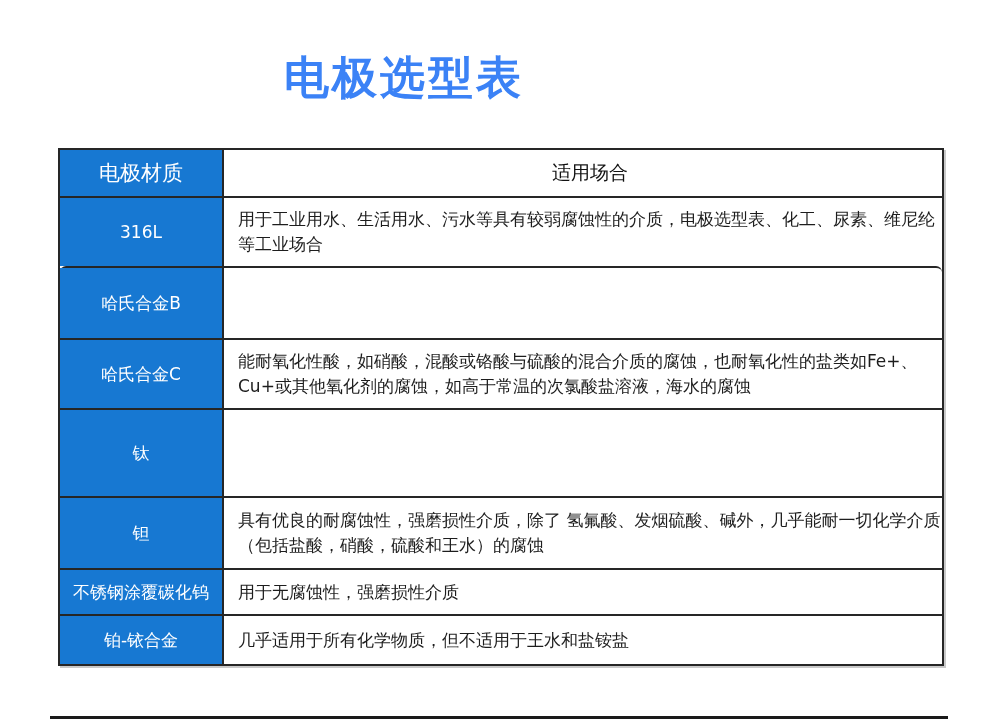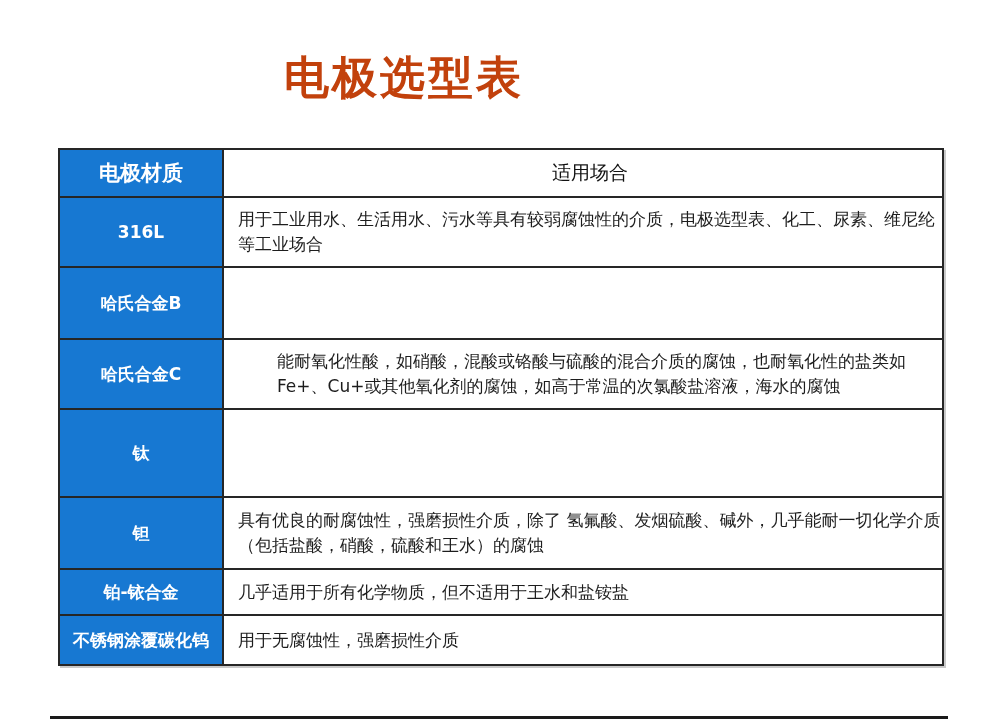--- a/index.html
+++ b/index.html
@@ -11,21 +11,21 @@
     overflow: hidden;
   }
   .page-title {
     position: absolute;
     top: 48px;
     left: 0;
     width: 808px;
     text-align: center;
     font-size: 45px;
     font-weight: 900;
-    color: #c2410c;
+    color: #3b82f6;
     letter-spacing: 3px;
   }
   .table-wrap {
     position: absolute;
     left: 58px;
     top: 148px;
     width: 886px;
     border: 2px solid #262626;
     box-shadow: 2px 2px 0 #c9c9c9;
     background: #ffffff;
@@ -37,39 +37,38 @@
     width: 164px;
     background: #1778d2;
     color: #ffffff;
     display: flex;
     align-items: center;
     justify-content: center;
     text-align: center;
     font-size: 17px;
     padding: 8px 4px;
     border-right: 2px solid #262626;
-    font-weight: bold;
   }
   .cell-usage {
     flex: 1 1 auto;
     display: flex;
     align-items: center;
     padding: 8px 0 8px 14px;
     font-size: 17px;
     color: #1d1d1d;
     line-height: 1.45;
     background: #ffffff;
   }
   .trow.header-row .cell-material { font-size: 21px; }
   .trow.header-row .cell-usage { justify-content: center; text-align: center; font-size: 19px; color: #111111; }
   
   .trow:nth-child(1) { min-height: 46px; }
   .trow:nth-child(2) { min-height: 70px; }
-  .trow:nth-child(3) { min-height: 72px; }
-  .trow:nth-child(4) { min-height: 70px; gap: 39px; }
+  .trow:nth-child(3) { min-height: 72px; border-radius: 6px; }
+  .trow:nth-child(4) { min-height: 70px; }
   .trow:nth-child(5) { min-height: 88px; }
   .trow:nth-child(6) { min-height: 72px; }
   .trow:nth-child(7) { min-height: 46px; }
   .trow:nth-child(8) { min-height: 50px; }
   .footer-divider {
     position: absolute;
     left: 50px;
     top: 716px;
     width: 898px;
     height: 3px;
@@ -105,24 +104,24 @@
   <div class="trow">
     <div class="cell-material">钛</div>
   </div>
 
   <div class="trow">
     <div class="cell-material">钽</div>
     <div class="cell-usage">具有优良的耐腐蚀性，强磨损性介质，除了 氢氟酸、发烟硫酸、碱外，几乎能耐一切化学介质（包括盐酸，硝酸，硫酸和王水）的腐蚀</div>
   </div>
 
   <div class="trow">
-    <div class="cell-material">铂-铱合金</div>
-    <div class="cell-usage">几乎适用于所有化学物质，但不适用于王水和盐铵盐</div>
+    <div class="cell-material">不锈钢涂覆碳化钨</div>
+    <div class="cell-usage">用于无腐蚀性，强磨损性介质</div>
   </div>
 
   <div class="trow">
-    <div class="cell-material">不锈钢涂覆碳化钨</div>
-    <div class="cell-usage">用于无腐蚀性，强磨损性介质</div>
+    <div class="cell-material">铂-铱合金</div>
+    <div class="cell-usage">几乎适用于所有化学物质，但不适用于王水和盐铵盐</div>
   </div>
 
 </div>
 
 <div class="footer-divider"></div>
 
 </body></html>

